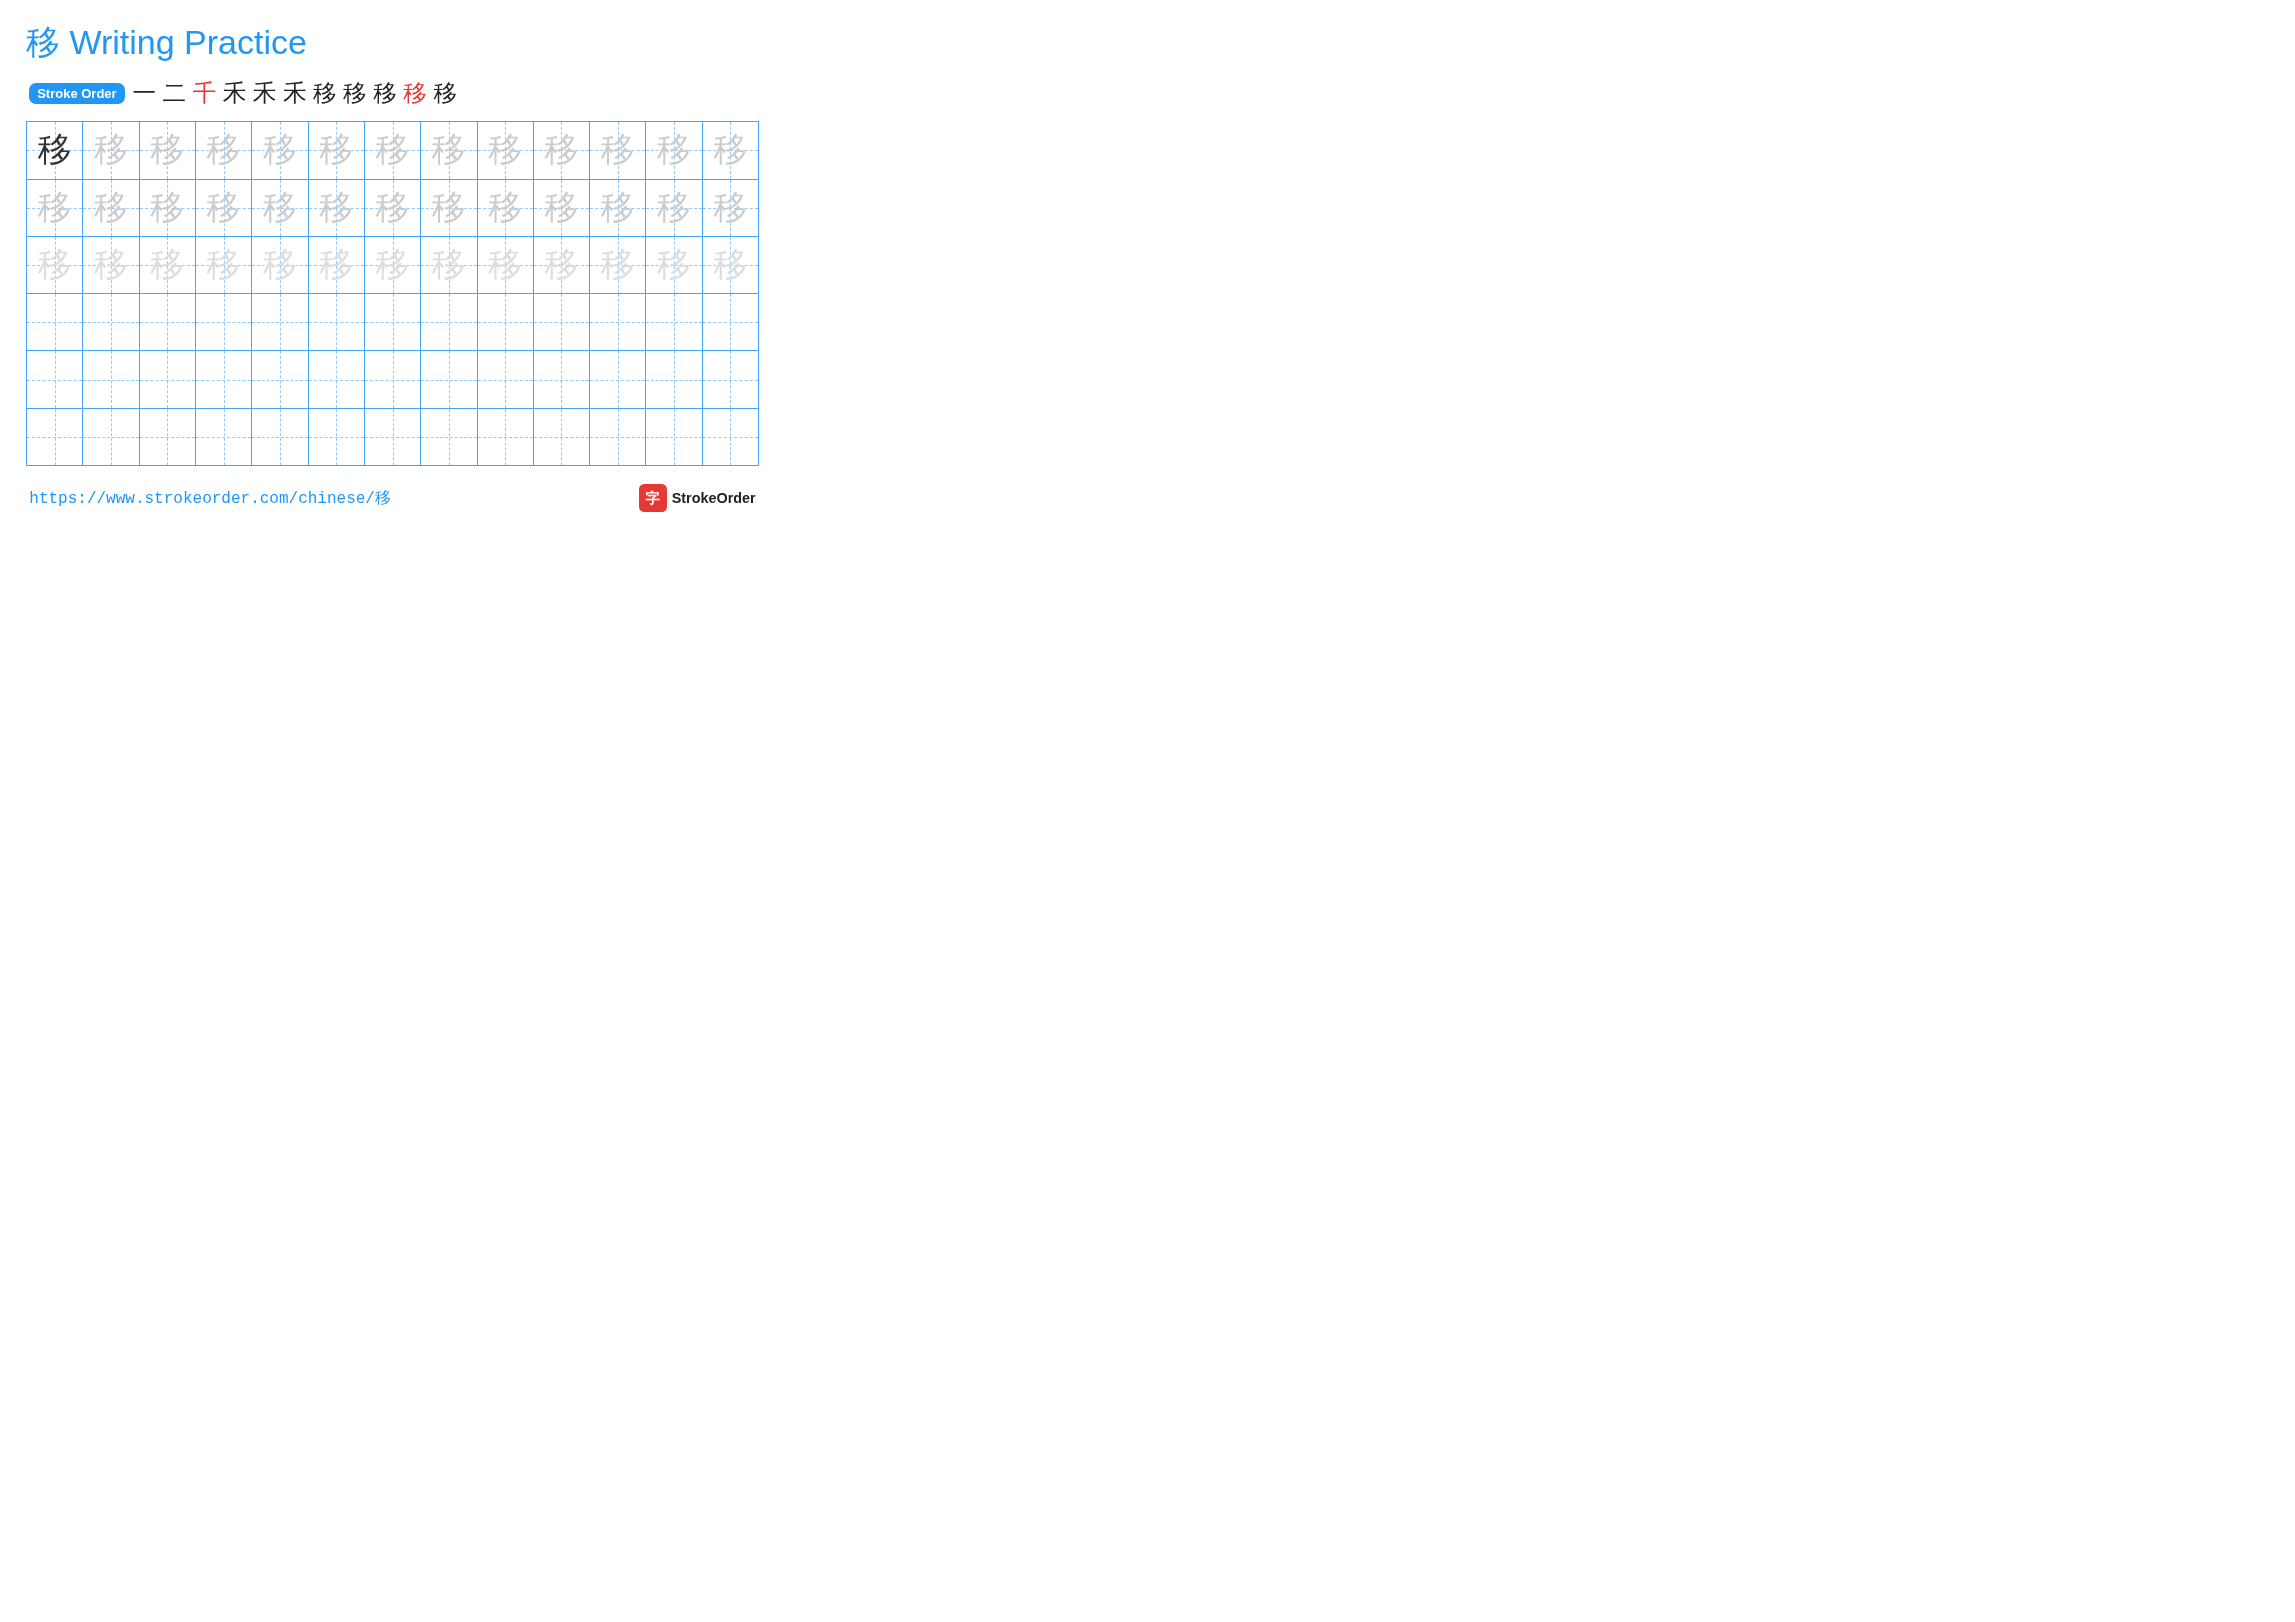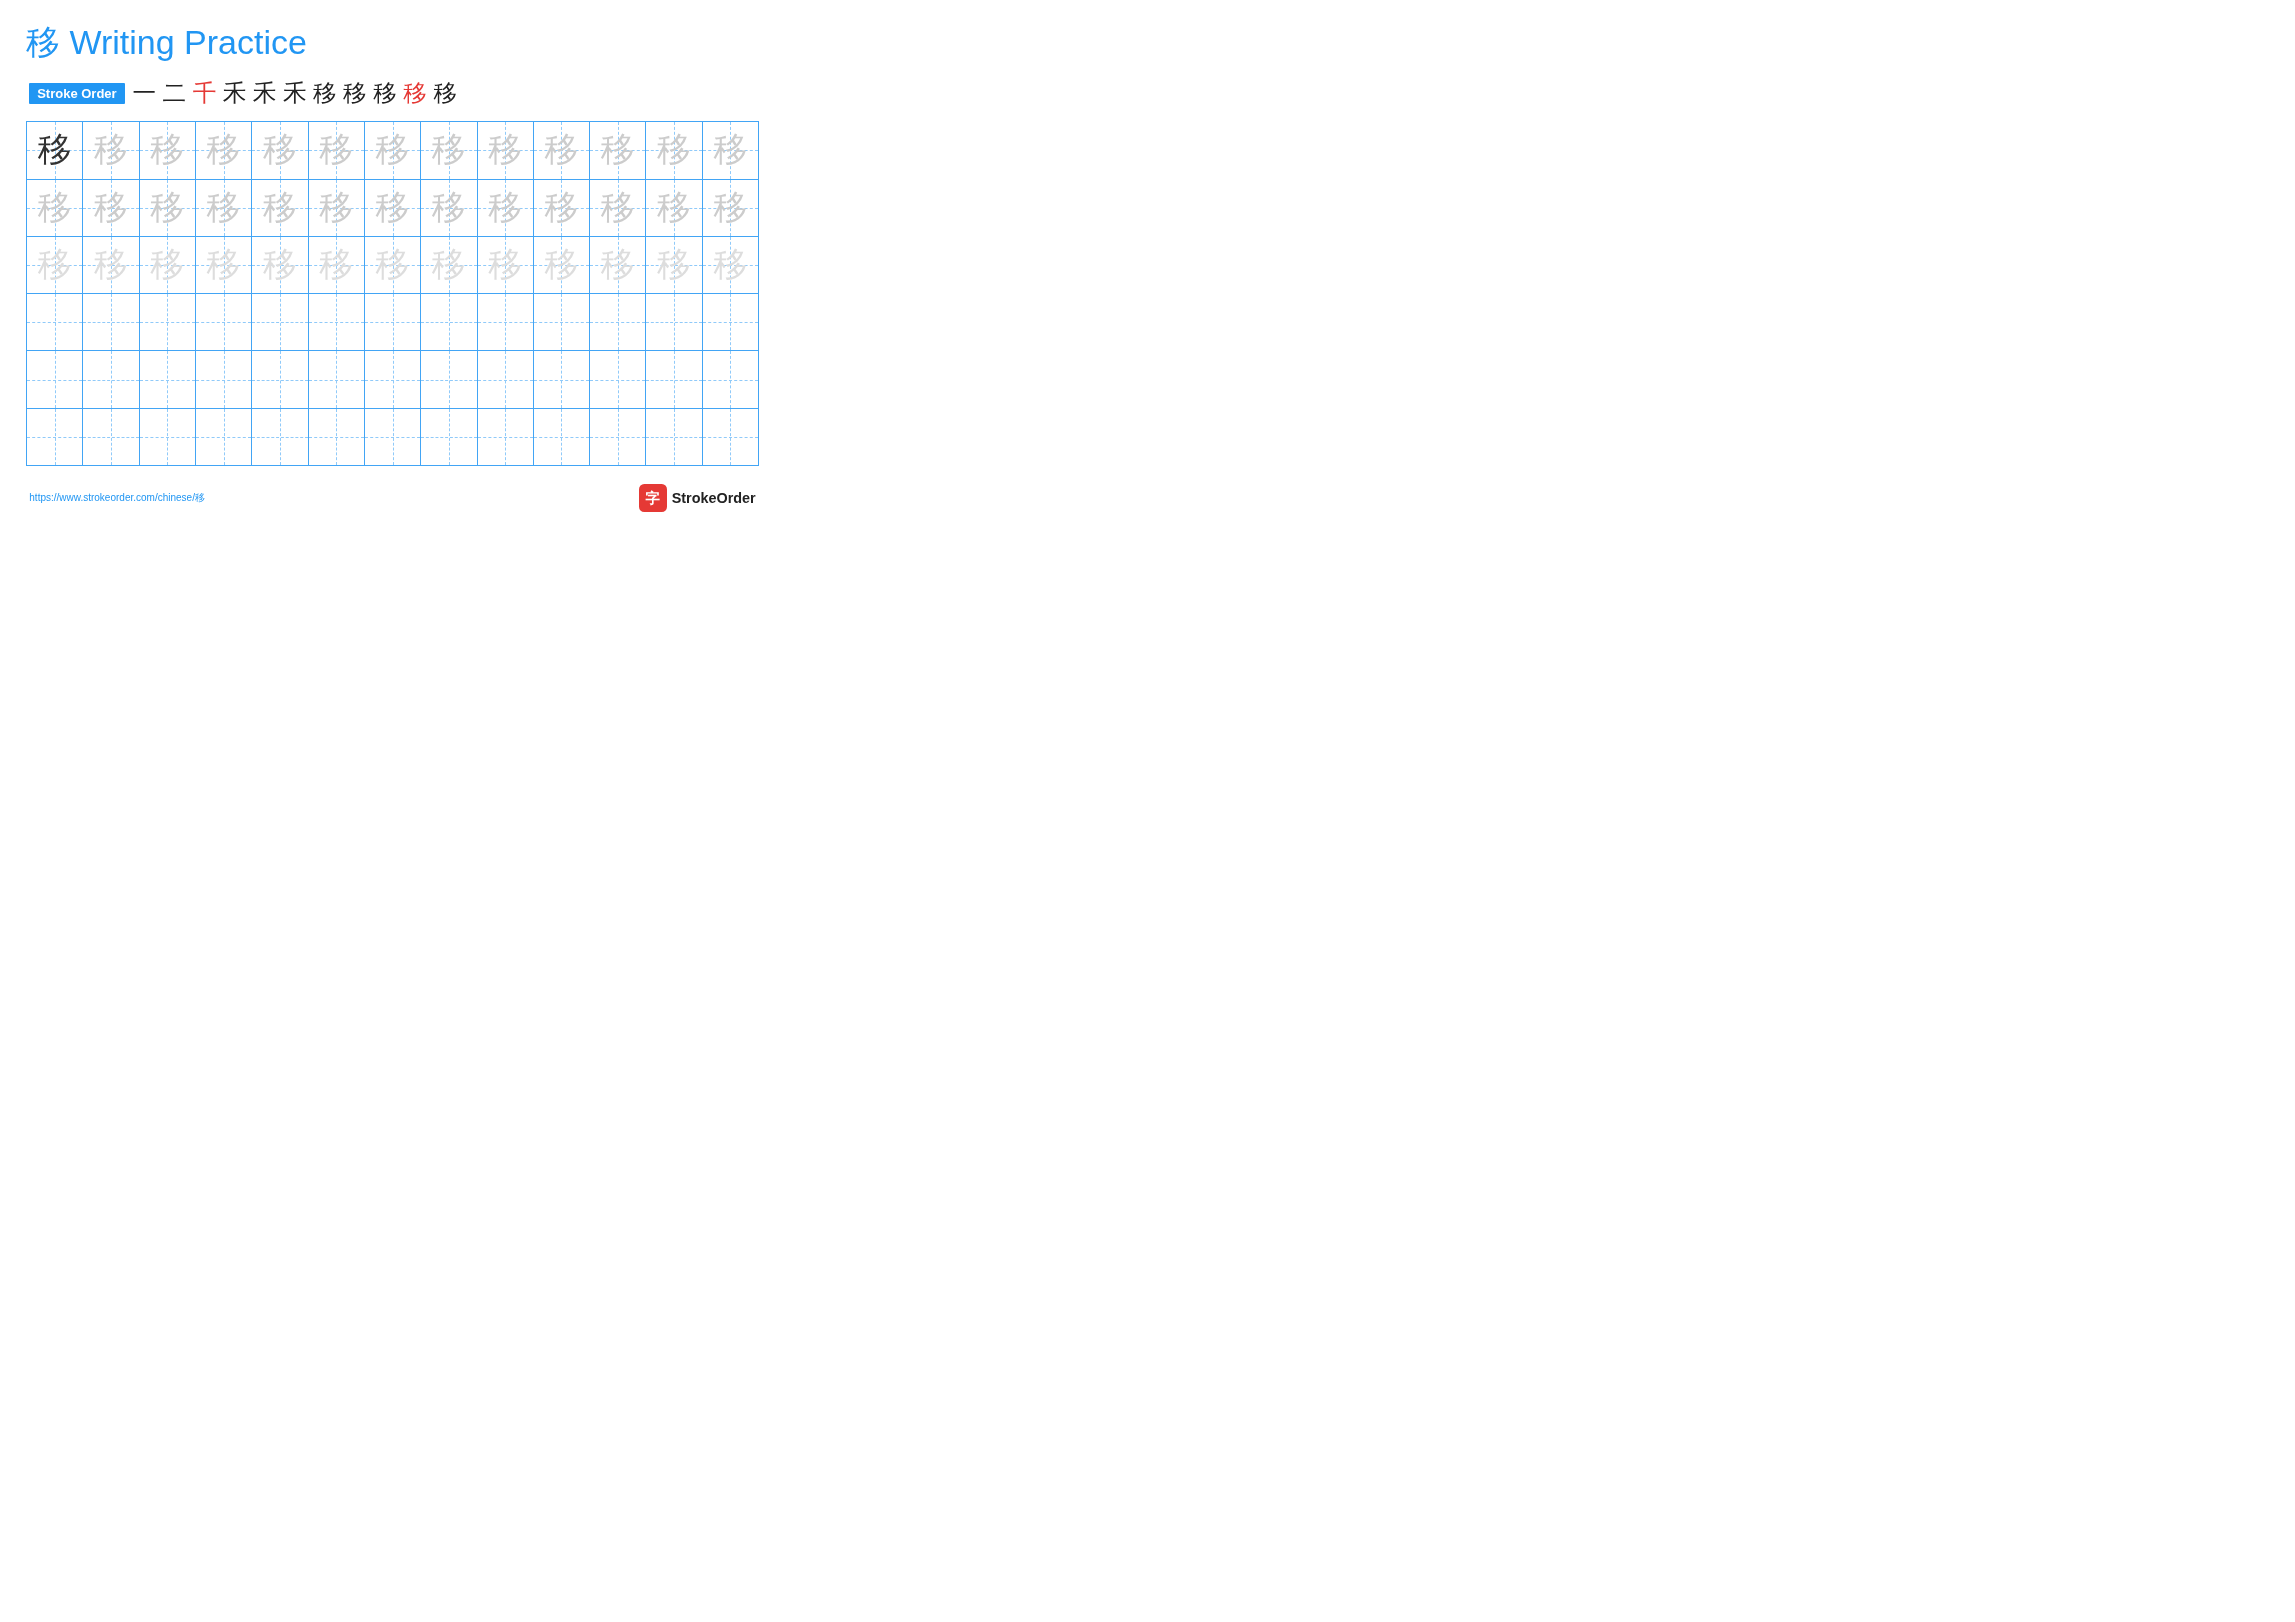--- a/index.html
+++ b/index.html
@@ -36,21 +36,21 @@
       margin-bottom: 11.8px;
       padding-left: 3.3px;
     }
     .stroke-order-badge {
       background: #2196F3;
       color: #fff;
       font-family: Arial, sans-serif;
       font-size: 13px;
       font-weight: bold;
       padding: 3.3px 7.9px;
-      border-radius: 1px;
+      border-radius: 7px;
       white-space: nowrap;
     }
     .stroke-chars {
       display: flex;
       align-items: center;
       gap: 6.5px;
       font-size: 23.6px;
     }
     .stroke-char {
       color: #222;
@@ -124,22 +124,22 @@
     
     .footer {
       display: flex;
       justify-content: space-between;
       align-items: center;
       margin-top: 18.3px;
       padding: 0 3.3px;
     }
     .footer-url {
       color: #2196F3;
-      font-family: Liberation Sans, sans-serif;
-      font-size: 10px;
+      font-family: Liberation Mono, monospace;
+      font-size: 16px;
     }
     .footer-logo {
       display: flex;
       align-items: center;
       gap: 5.2px;
     }
     .logo-icon {
       width: 27.5px;
       height: 27.5px;
       background: #e53935;

